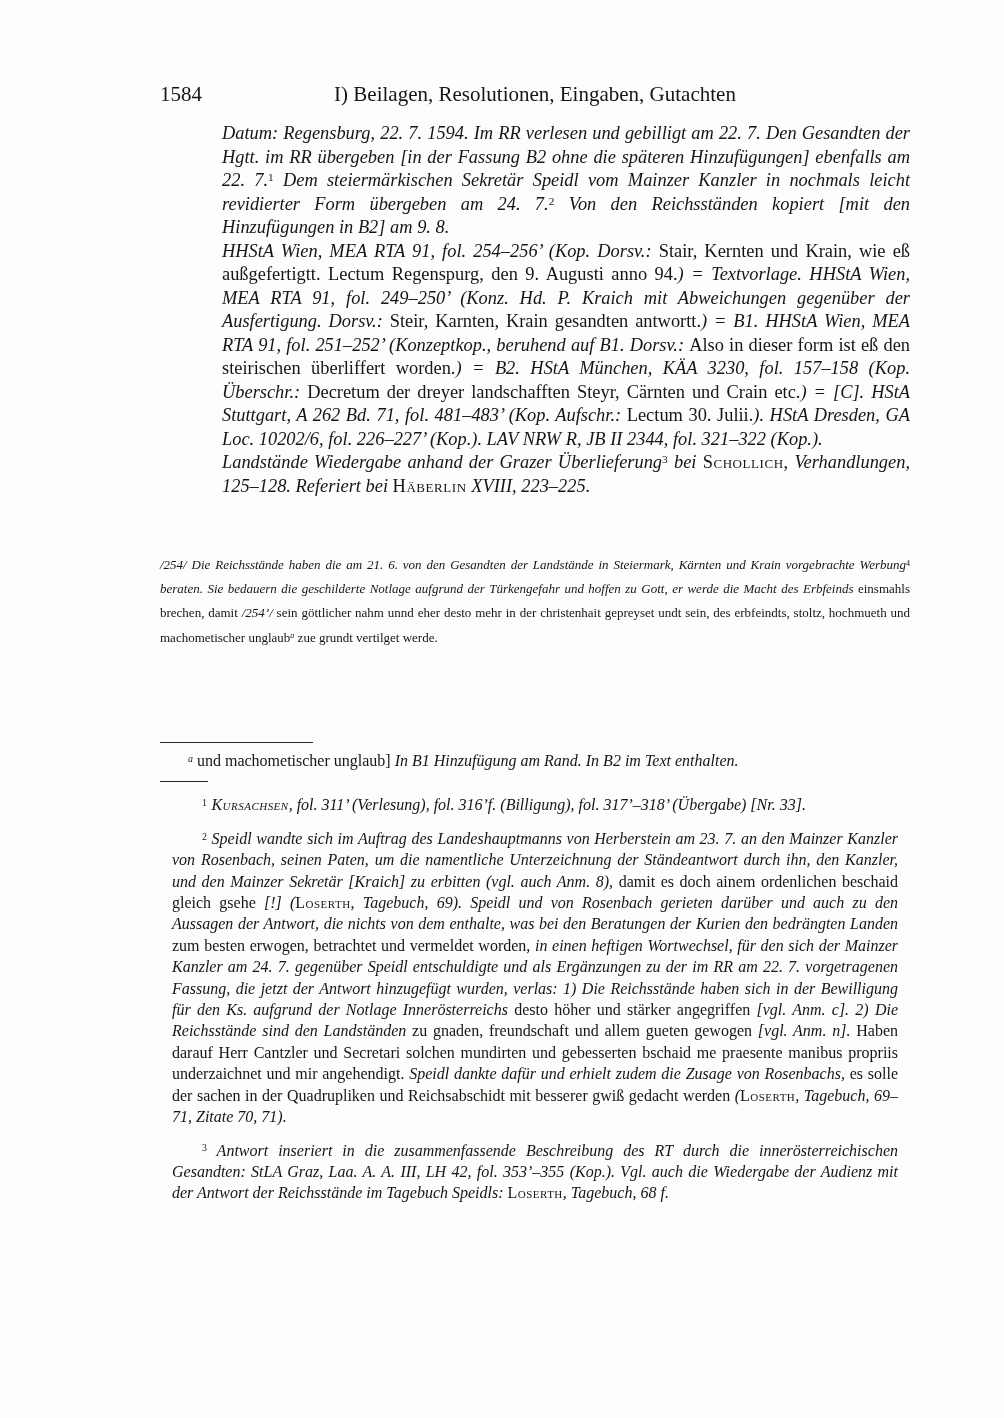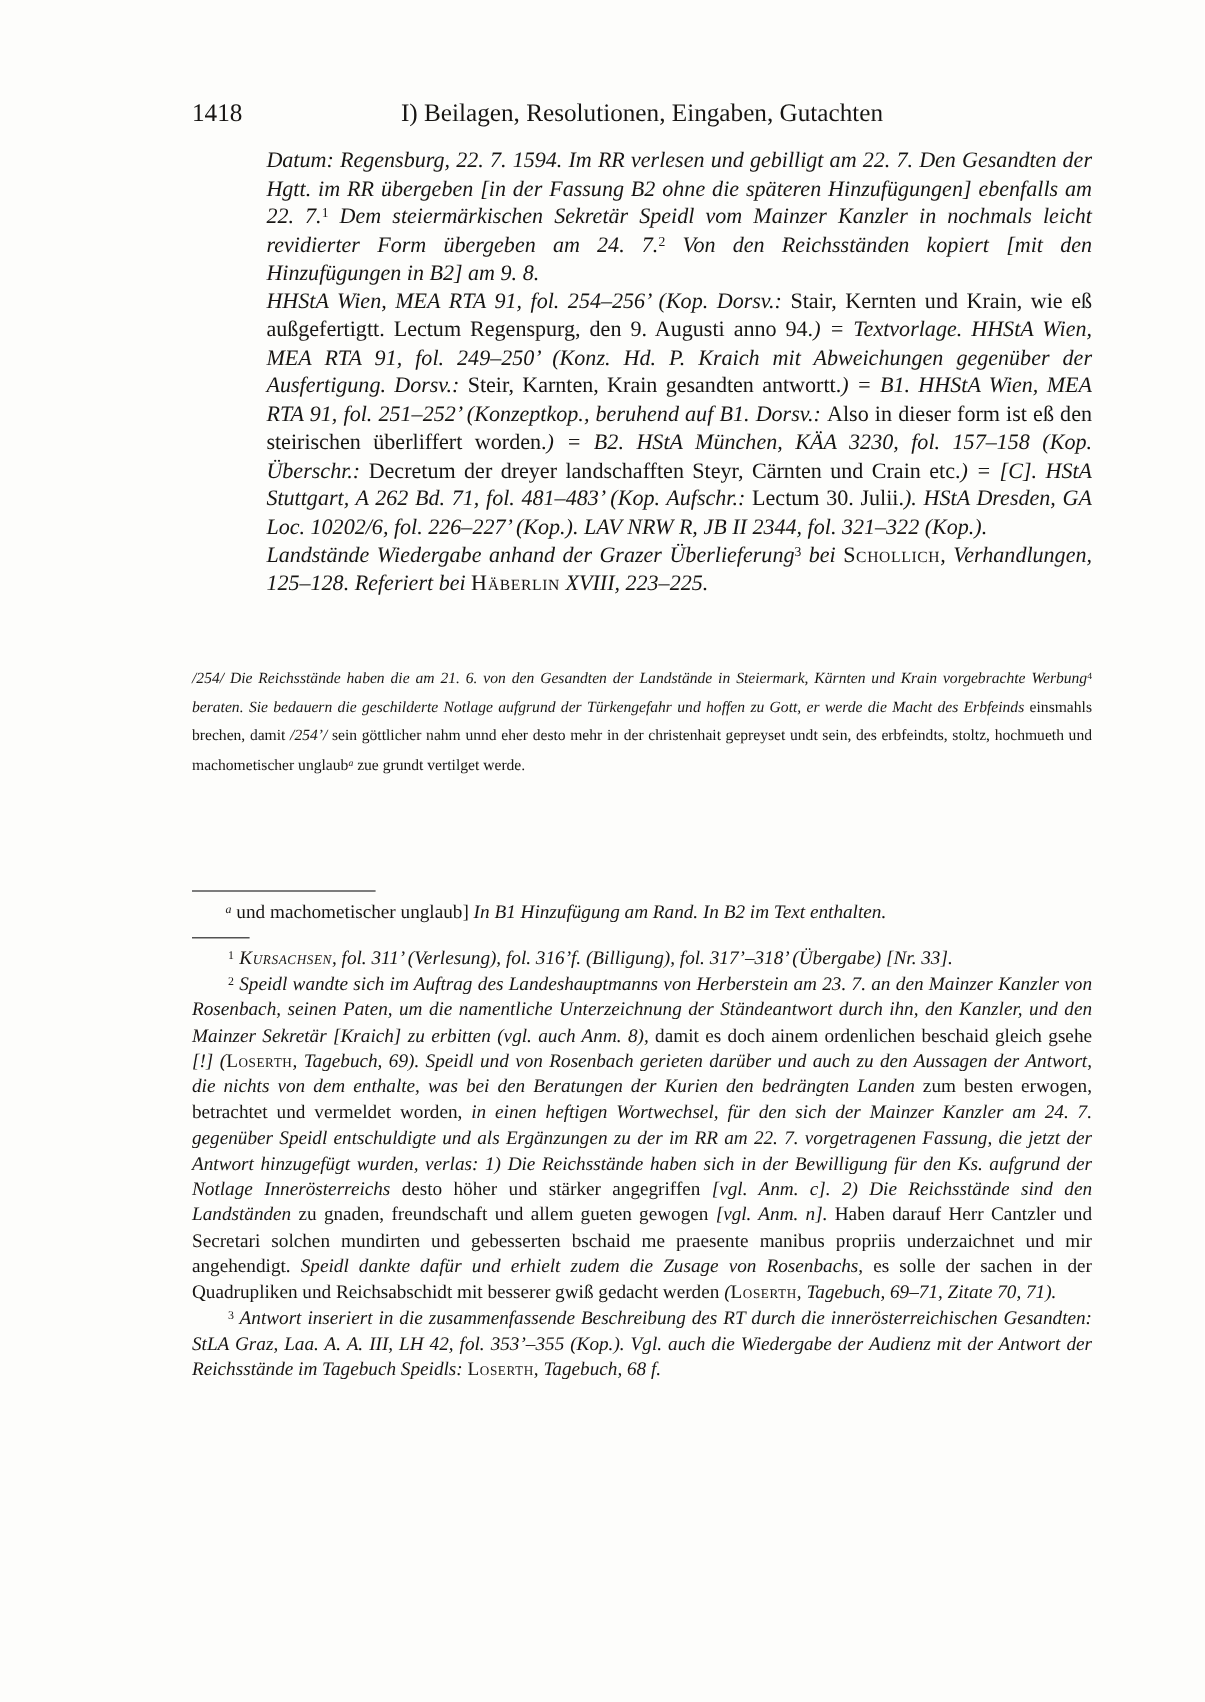--- a/index.html
+++ b/index.html
@@ -35,39 +35,39 @@
   
   .apparatus{
     position:absolute;top:742px;left:160px;width:750px;
     font-size:16px;line-height:21.4px;
     text-align:justify;
   }
   .rule{height:0;border-top:1.5px solid #2a2a2a;}
   .rule-a{width:153px;margin:0 0 7px 0;}
   .rule-n{width:48px;margin:10px 0 6px 0;}
   .note-a{margin:0;text-indent:28px;}
-  .fn{margin:0;text-indent:30px;}
+  .fn{margin:12px;text-indent:30px;}
   
   .seg-i{font-style:italic;}
   .seg-r{font-style:normal;}
   .seg-sc{font-style:normal;font-variant:small-caps;letter-spacing:.03em;}
   .seg-isc{font-style:italic;font-variant:small-caps;letter-spacing:.03em;}
   .seg-sup,.seg-supi{
     font-size:.62em;line-height:0;position:relative;top:-.42em;
   }
   .seg-sup{font-style:normal;}
   .seg-supi{font-style:italic;}
 </style>
 </head>
 <body>
 
 <div class="page">
 
   <header class="pagehead">
-    <span class="pagenum">1418</span>
+    <span class="pagenum">1584</span>
     <span class="runhead">I) Beilagen, Resolutionen, Eingaben, Gutachten</span>
   </header>
 
   <section class="headnote">
     <p><span class="seg-i">Datum: Regensburg, 22. 7. 1594. Im RR verlesen und gebilligt am 22. 7. Den Gesandten der Hgtt. im RR übergeben [in der Fassung B2 ohne die späteren Hinzufügungen] ebenfalls am 22. 7.</span><span class="seg-sup">1</span><span class="seg-i"> Dem steiermärkischen Sekretär Speidl vom Mainzer Kanzler in nochmals leicht revidierter Form übergeben am 24. 7.</span><span class="seg-sup">2</span><span class="seg-i"> Von den Reichsständen kopiert [mit den Hinzufügungen in B2] am 9. 8.</span></p>
     <p><span class="seg-i">HHStA Wien, MEA RTA 91, fol. 254–256’ (Kop. Dorsv.: </span><span class="seg-r">Stair, Kernten und Krain, wie eß außgefertigtt. Lectum Regenspurg, den 9. Augusti anno 94.</span><span class="seg-i">) = Textvorlage. HHStA Wien, MEA RTA 91, fol. 249–250’ (Konz. Hd. P. Kraich mit Abweichungen gegenüber der Ausfertigung. Dorsv.: </span><span class="seg-r">Steir, Karnten, Krain gesandten antwortt.</span><span class="seg-i">) = B1. HHStA Wien, MEA RTA 91, fol. 251–252’ (Konzeptkop., beruhend auf B1. Dorsv.: </span><span class="seg-r">Also in dieser form ist eß den steirischen überliffert worden.</span><span class="seg-i">) = B2. HStA München, KÄA 3230, fol. 157–158 (Kop. Überschr.: </span><span class="seg-r">Decretum der dreyer landschafften Steyr, Cärnten und Crain etc.</span><span class="seg-i">) = [C]. HStA Stuttgart, A 262 Bd. 71, fol. 481–483’ (Kop. Aufschr.: </span><span class="seg-r">Lectum 30. Julii.</span><span class="seg-i">). HStA Dresden, GA Loc. 10202/6, fol. 226–227’ (Kop.). LAV NRW R, JB II 2344, fol. 321–322 (Kop.).</span></p>
     <p><span class="seg-i">Landstände Wiedergabe anhand der Grazer Überlieferung</span><span class="seg-sup">3</span><span class="seg-i"> bei </span><span class="seg-sc">Schollich</span><span class="seg-i">, Verhandlungen, 125–128. Referiert bei </span><span class="seg-sc">Häberlin</span><span class="seg-i"> XVIII, 223–225.</span></p>
   </section>
 
   <section class="bodytext">

